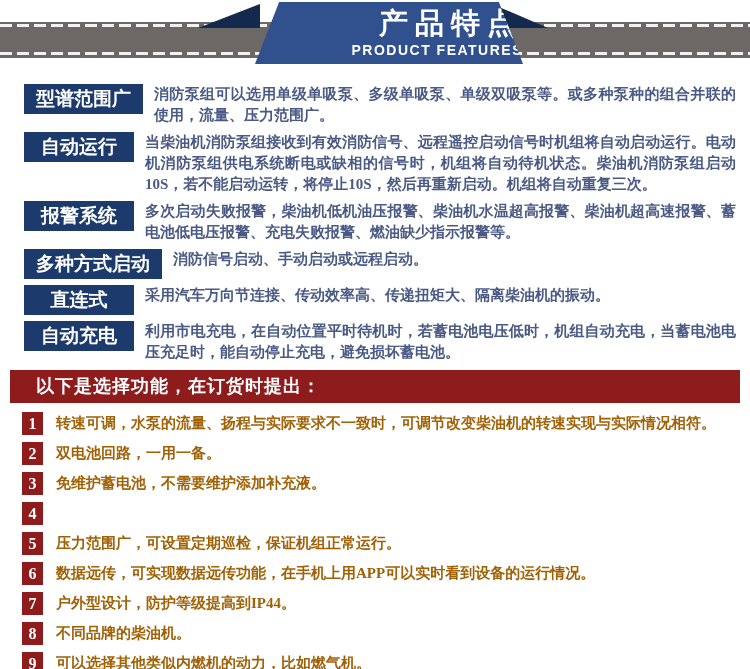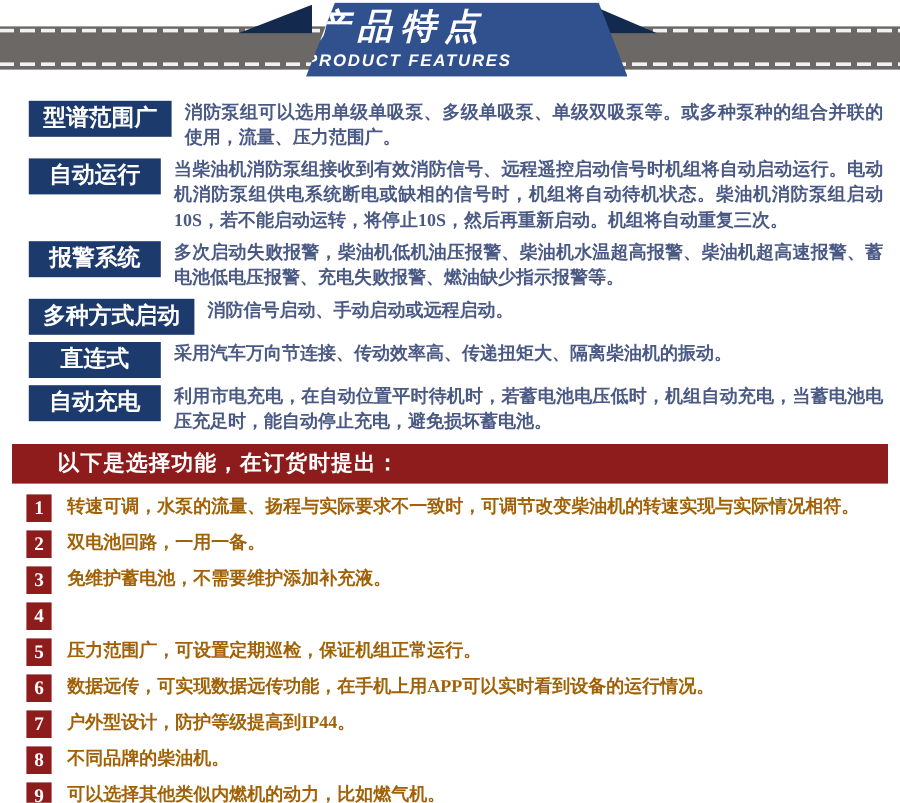--- a/index.html
+++ b/index.html
@@ -29,23 +29,22 @@
     clip-path: polygon(100% 0, 100% 100%, 0 100%);
   }
   .tri-right {
     left: 492px; top: 4px; width: 56px; height: 24px;
     clip-path: polygon(0 0, 100% 100%, 0 100%);
   }
   .trapezoid {
     position: absolute; left: 255px; top: 2px; width: 268px; height: 62px;
     background: #30508e; z-index: 3;
     clip-path: polygon(9% 0, 91% 0, 100% 100%, 0 100%);
-    display: flex; flex-direction: column; align-items: flex-start; justify-content: center;
+    display: flex; flex-direction: column; align-items: flex-end; justify-content: center;
     color: #ffffff;
-    font-style: italic;
   }
   .title-cn {
     font-size: 29px; font-weight: bold; letter-spacing: 7px;
     font-family: "Liberation Serif", "DejaVu Serif", serif;
     line-height: 1.1; padding-left: 7px;
   }
   .title-en {
     font-size: 14px; font-weight: bold; letter-spacing: 1.5px; margin-top: 2px;
   }
 
@@ -63,21 +62,21 @@
     flex: 1 1 auto; margin-left: 11px;
     color: #4a5a85; font-size: 15px; line-height: 21px; font-weight: bold;
     font-family: "Liberation Serif", "DejaVu Serif", serif;
     text-align: justify;
   }
 
   
   .options-banner {
     margin: 7px 10px 0 10px; height: 33px; background: #8e1c1c;
     color: #ffffff; font-weight: bold; font-size: 18px; line-height: 33px;
-    padding-left: 38px; letter-spacing: 1px;
+    padding-left: 26px; letter-spacing: 1px;
     font-family: "Liberation Sans", "DejaVu Sans", sans-serif;
   }
 
   
   .options { padding: 9px 14px 0 22px; }
   .option-row { display: flex; align-items: flex-start; margin-bottom: 7px; }
   .option-num {
     flex: 0 0 auto; width: 21px; height: 23px; background: #8e1c1c;
     color: #ffffff; text-align: center; font-weight: bold; font-size: 16px;
     line-height: 23px; font-family: "Liberation Serif", "DejaVu Serif", serif;

